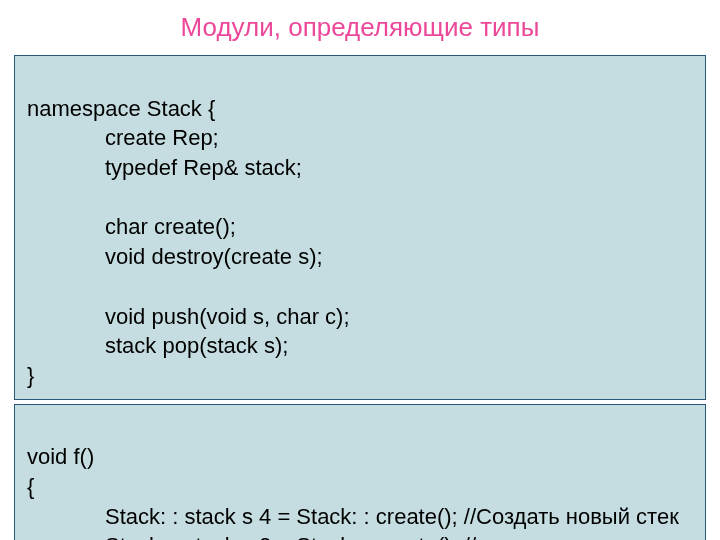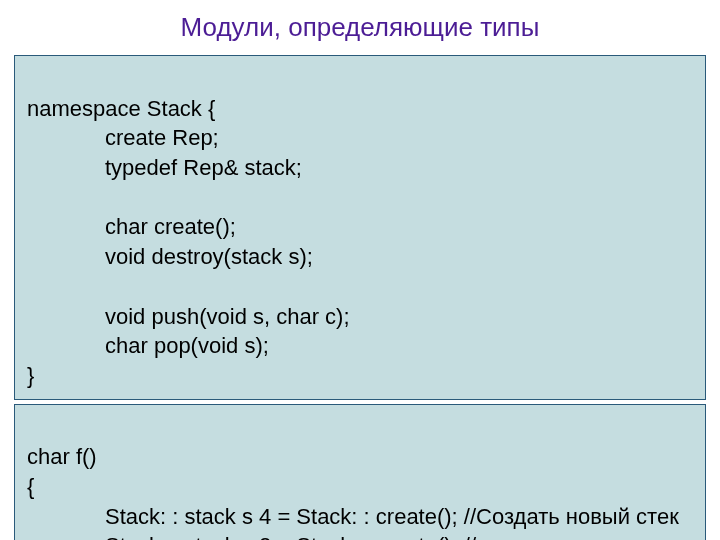--- a/index.html
+++ b/index.html
@@ -7,21 +7,21 @@
       width: 720px;
       height: 540px;
       background: #ffffff;
       font-family: Arial, Helvetica, sans-serif;
       overflow: hidden;
     }
     .title {
       text-align: center;
       font-size: 26px;
       font-weight: normal;
-      color: #4c1d95;
+      color: #ec4899;
       padding: 12px 0 8px 0;
     }
     .code-block {
       background: #c5dde0;
       border: 1px solid #2a5a7a;
       margin: 4px 14px;
       padding: 8px 12px;
       font-family: Arial, Helvetica, sans-serif;
       font-size: 22px;
       line-height: 1.35;
@@ -34,25 +34,25 @@
 <body>
 
 <div class="title">Модули, определяющие типы</div>
 
 <div class="code-block">
 <span>namespace Stack {</span>
 <span class="indent"></span><span>create Rep;</span>
 <span class="indent"></span><span>typedef Rep&amp; stack;</span>
 
 <span class="indent"></span><span>char create();</span>
-<span class="indent"></span><span>void destroy(stack s);</span>
+<span class="indent"></span><span>void destroy(create s);</span>
 
 <span class="indent"></span><span>void push(void s, char c);</span>
-<span class="indent"></span><span>char pop(void s);</span>
+<span class="indent"></span><span>stack pop(stack s);</span>
 <span>}</span>
 </div>
 
 <div class="code-block">
-<span>char f()</span>
+<span>void f()</span>
 <span>{</span>
 <span class="indent"></span><span>Stack: : stack s 4 = Stack: : create(); //Создать новый стек</span>
 <span class="indent"></span><span>Stack: : stack s 2 = Stack: : create(); //и еще один</span>
 </div>
 
 </body></html>

